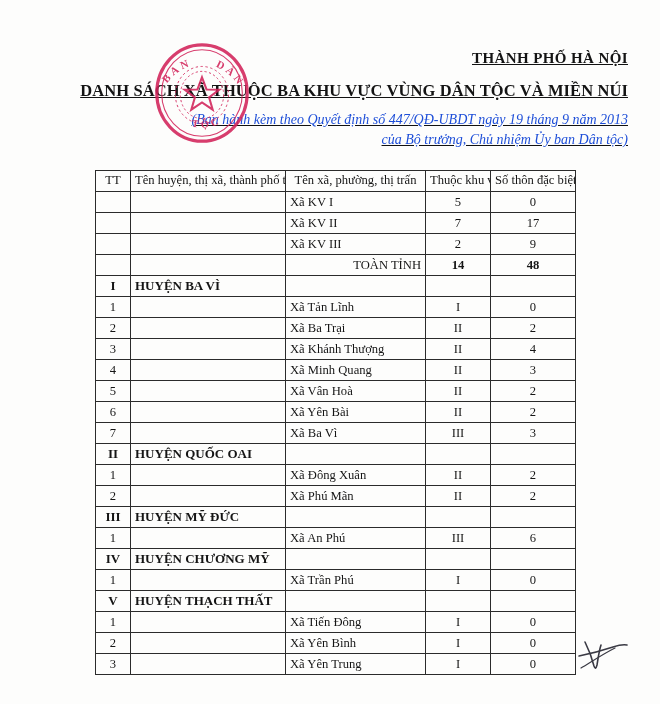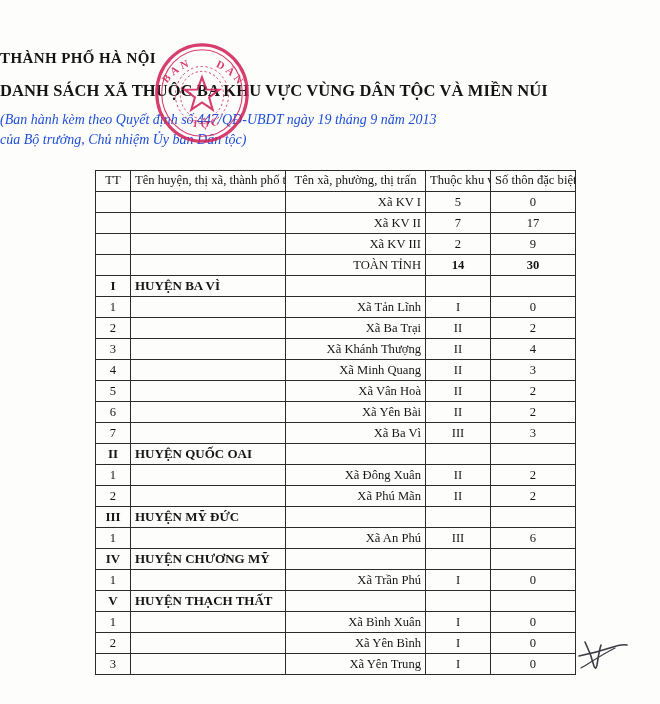--- a/index.html
+++ b/index.html
@@ -22,21 +22,22 @@
     height: 704px;
     background: #fdfdfc;
   }
 
   
   .header {
     position: absolute;
     left: 0;
     top: 50px;
     width: 628px;
-    text-align: left;
+    text-align: right;
+    text-decoration: underline;
   }
   .city-name {
     font-size: 15px;
     font-weight: bold;
     letter-spacing: 0.4px;
     margin: 0 0 14px 0;
     color: #141414;
   }
   .doc-title {
     font-size: 16.5px;
@@ -103,21 +104,21 @@
     font-weight: bold;
     font-size: 12.8px;
     line-height: 1.25;
     height: 46px;
     white-space: normal;
     padding: 2px 3px;
   }
 
   td.tt        { text-align: center; }
   td.dist      { text-align: left; padding-left: 6px; }
-  td.comm      { text-align: right; padding-left: 5px; }
+  td.comm      { text-align: left; padding-left: 5px; }
   td.zone      { text-align: center; }
   td.vill      { text-align: center; }
 
   tr.district-row td.tt,
   tr.district-row td.dist {
     font-weight: bold;
     font-size: 13px;
   }
   tr.total-row td.comm {
     text-align: right;
@@ -212,21 +213,21 @@
             <td class="dist"></td>
             <td class="comm">Xã KV III</td>
             <td class="zone">2</td>
             <td class="vill">9</td>
           </tr>
           <tr class="total-row">
             <td class="tt"></td>
             <td class="dist"></td>
             <td class="comm">TOÀN TỈNH</td>
             <td class="zone">14</td>
-            <td class="vill">30</td>
+            <td class="vill">48</td>
           </tr>
           <tr class="district-row">
             <td class="tt">I</td>
             <td class="dist">HUYỆN BA VÌ</td>
             <td class="comm"></td>
             <td class="zone"></td>
             <td class="vill"></td>
           </tr>
           <tr class="commune-row">
             <td class="tt">1</td>
@@ -329,21 +330,21 @@
           <tr class="district-row">
             <td class="tt">V</td>
             <td class="dist">HUYỆN THẠCH THẤT</td>
             <td class="comm"></td>
             <td class="zone"></td>
             <td class="vill"></td>
           </tr>
           <tr class="commune-row">
             <td class="tt">1</td>
             <td class="dist"></td>
-            <td class="comm">Xã Bình Xuân</td>
+            <td class="comm">Xã Tiến Đông</td>
             <td class="zone">I</td>
             <td class="vill">0</td>
           </tr>
           <tr class="commune-row">
             <td class="tt">2</td>
             <td class="dist"></td>
             <td class="comm">Xã Yên Bình</td>
             <td class="zone">I</td>
             <td class="vill">0</td>
           </tr>

